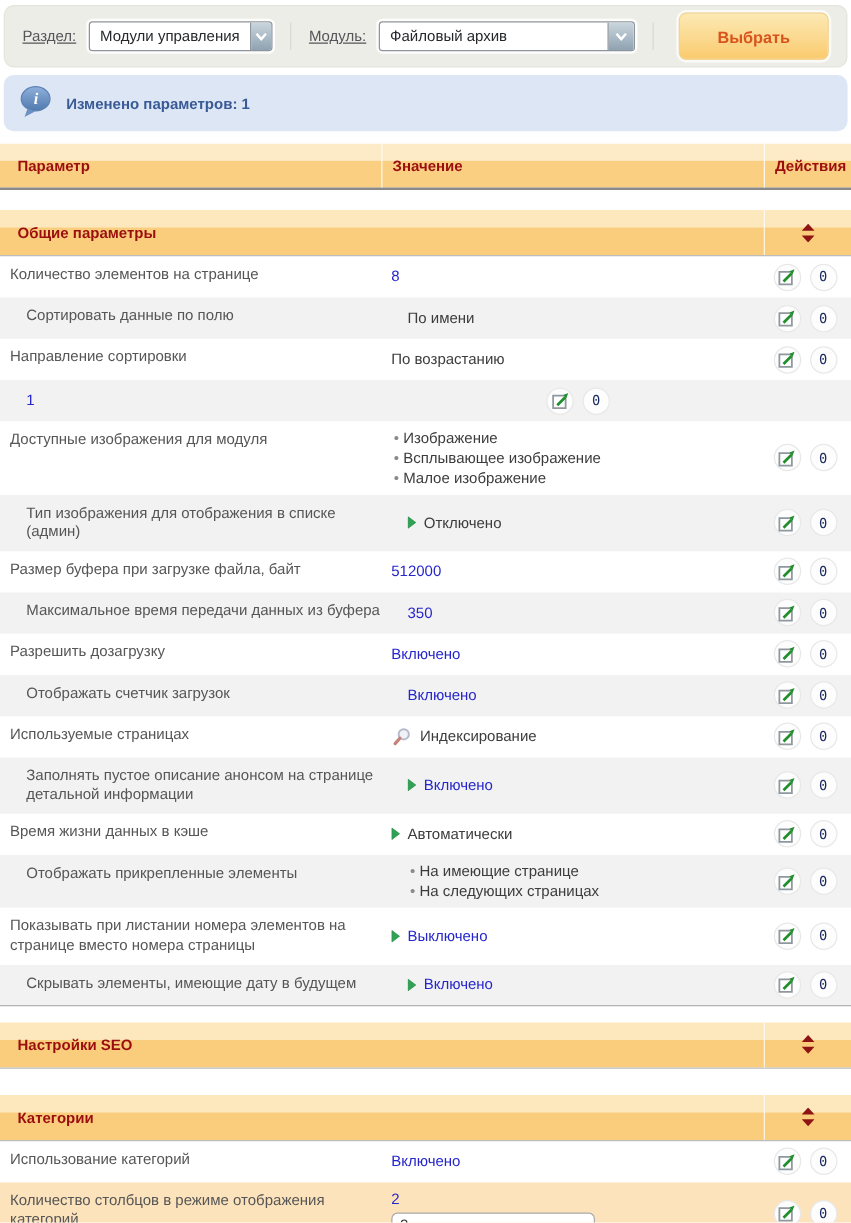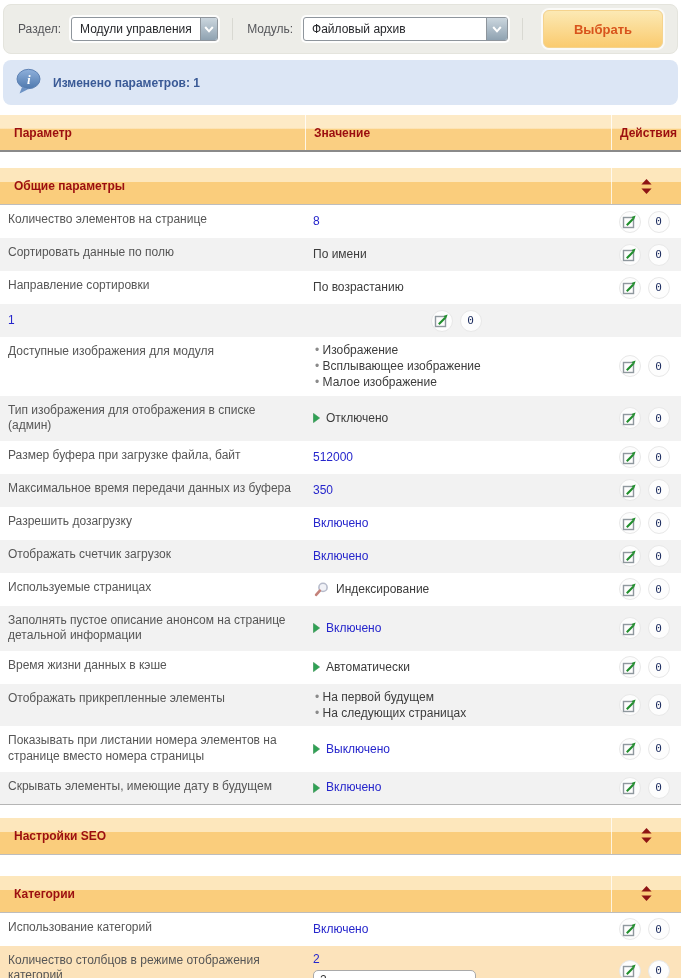--- a/index.html
+++ b/index.html
@@ -8,21 +8,21 @@
     width: 681px; height: 978px; overflow: hidden;
     font-family: "Liberation Sans", "DejaVu Sans", sans-serif;
     font-size: 12px; color: #4b4b4b;
   }
   
   .toolbar {
     margin: 4px 3px 6px 3px; height: 50px;
     background: #EDEDE8; border: 1px solid #E4E4DD; border-radius: 8px;
     display: flex; align-items: center; padding: 0 14px; gap: 10px;
   }
-  .tb-label { color: #55565a; white-space: nowrap; }
+  .tb-label { color: #55565a; white-space: nowrap; text-decoration: underline; }
   .combo {
     display: inline-flex; align-items: stretch; height: 24px;
     background: #fff; border: 1px solid #8E959C; border-radius: 3px;
     box-shadow: 0 0 0 2px rgba(255,255,255,.85);
     overflow: hidden; cursor: pointer;
   }
   .combo-text { padding: 0 8px; display: flex; align-items: center; color: #26272b; white-space: nowrap; }
   .combo-btn {
     width: 21px; display: flex; align-items: center; justify-content: center;
     background: linear-gradient(#CBD6DE, #8FA2B1); border-left: 1px solid #8E959C;
@@ -65,21 +65,21 @@
   }
   .section-title {
     display: flex; align-items: center; padding-left: 14px;
     color: #9B0E10; font-weight: bold; text-align: center;
   }
   .section-sort {
     display: flex; align-items: center; justify-content: center;
     border-left: 1px solid rgba(255,255,255,.75); cursor: pointer;
   }
   .prow { min-height: 33px; }
-  .prow.alt { background: #F2F2F2; }
+  .prow.alt { background: #F2F2F2; padding-left: 13px; }
   .prow.hl { background: #FCE3BB; }
   .prow .c-param { padding: 7px 12px 7px 8px; color: #565656; line-height: 1.3; }
   .prow .c-value { padding: 5px 6px 5px 8px; display: flex; align-items: center; color: #3c3c3c; line-height: 1.35; }
   .prow .c-actions { display: flex; align-items: center; justify-content: center; gap: 7px; padding-right: 4px; }
   .prow.last { border-bottom: 1px solid #B5B5B5; }
   a.vlink { color: #2626CC; text-decoration: none; cursor: pointer; }
   .bullets { list-style: none; }
   .bullets li { padding-left: 2px; color: #3c3c3c; }
   .bullets li::before { content: "• "; color: #8a8a8a; }
   .arrow-icon { display: inline-flex; margin-right: 6px; }
@@ -413,21 +413,21 @@
         </span>
         <span class="icon-circle">
           <span class="zero-badge">0</span>
         </span>
       </div>
     </div>
     <div class="grid-row prow alt">
       <div class="c-param">Отображать прикрепленные элементы</div>
       <div class="c-value">
         <ul class="bullets">
-          <li>На первой будущем</li>
+          <li>На имеющие странице</li>
           <li>На следующих страницах</li>
         </ul>
       </div>
       <div class="c-actions">
         <span class="icon-circle">
           <svg width="15" height="15" viewBox="0 0 15 15">
             <rect x="1.5" y="3.5" width="10" height="10" fill="none" stroke="#8F989E" stroke-width="1.4"></rect>
             <path d="M4.8 11.2 L11.2 4.8" stroke="#1F8E2B" stroke-width="2.1"></path>
             <path d="M13.6 1.4 L9.6 2.9 L12.1 5.4 Z" fill="#1F8E2B"></path>
           </svg>

